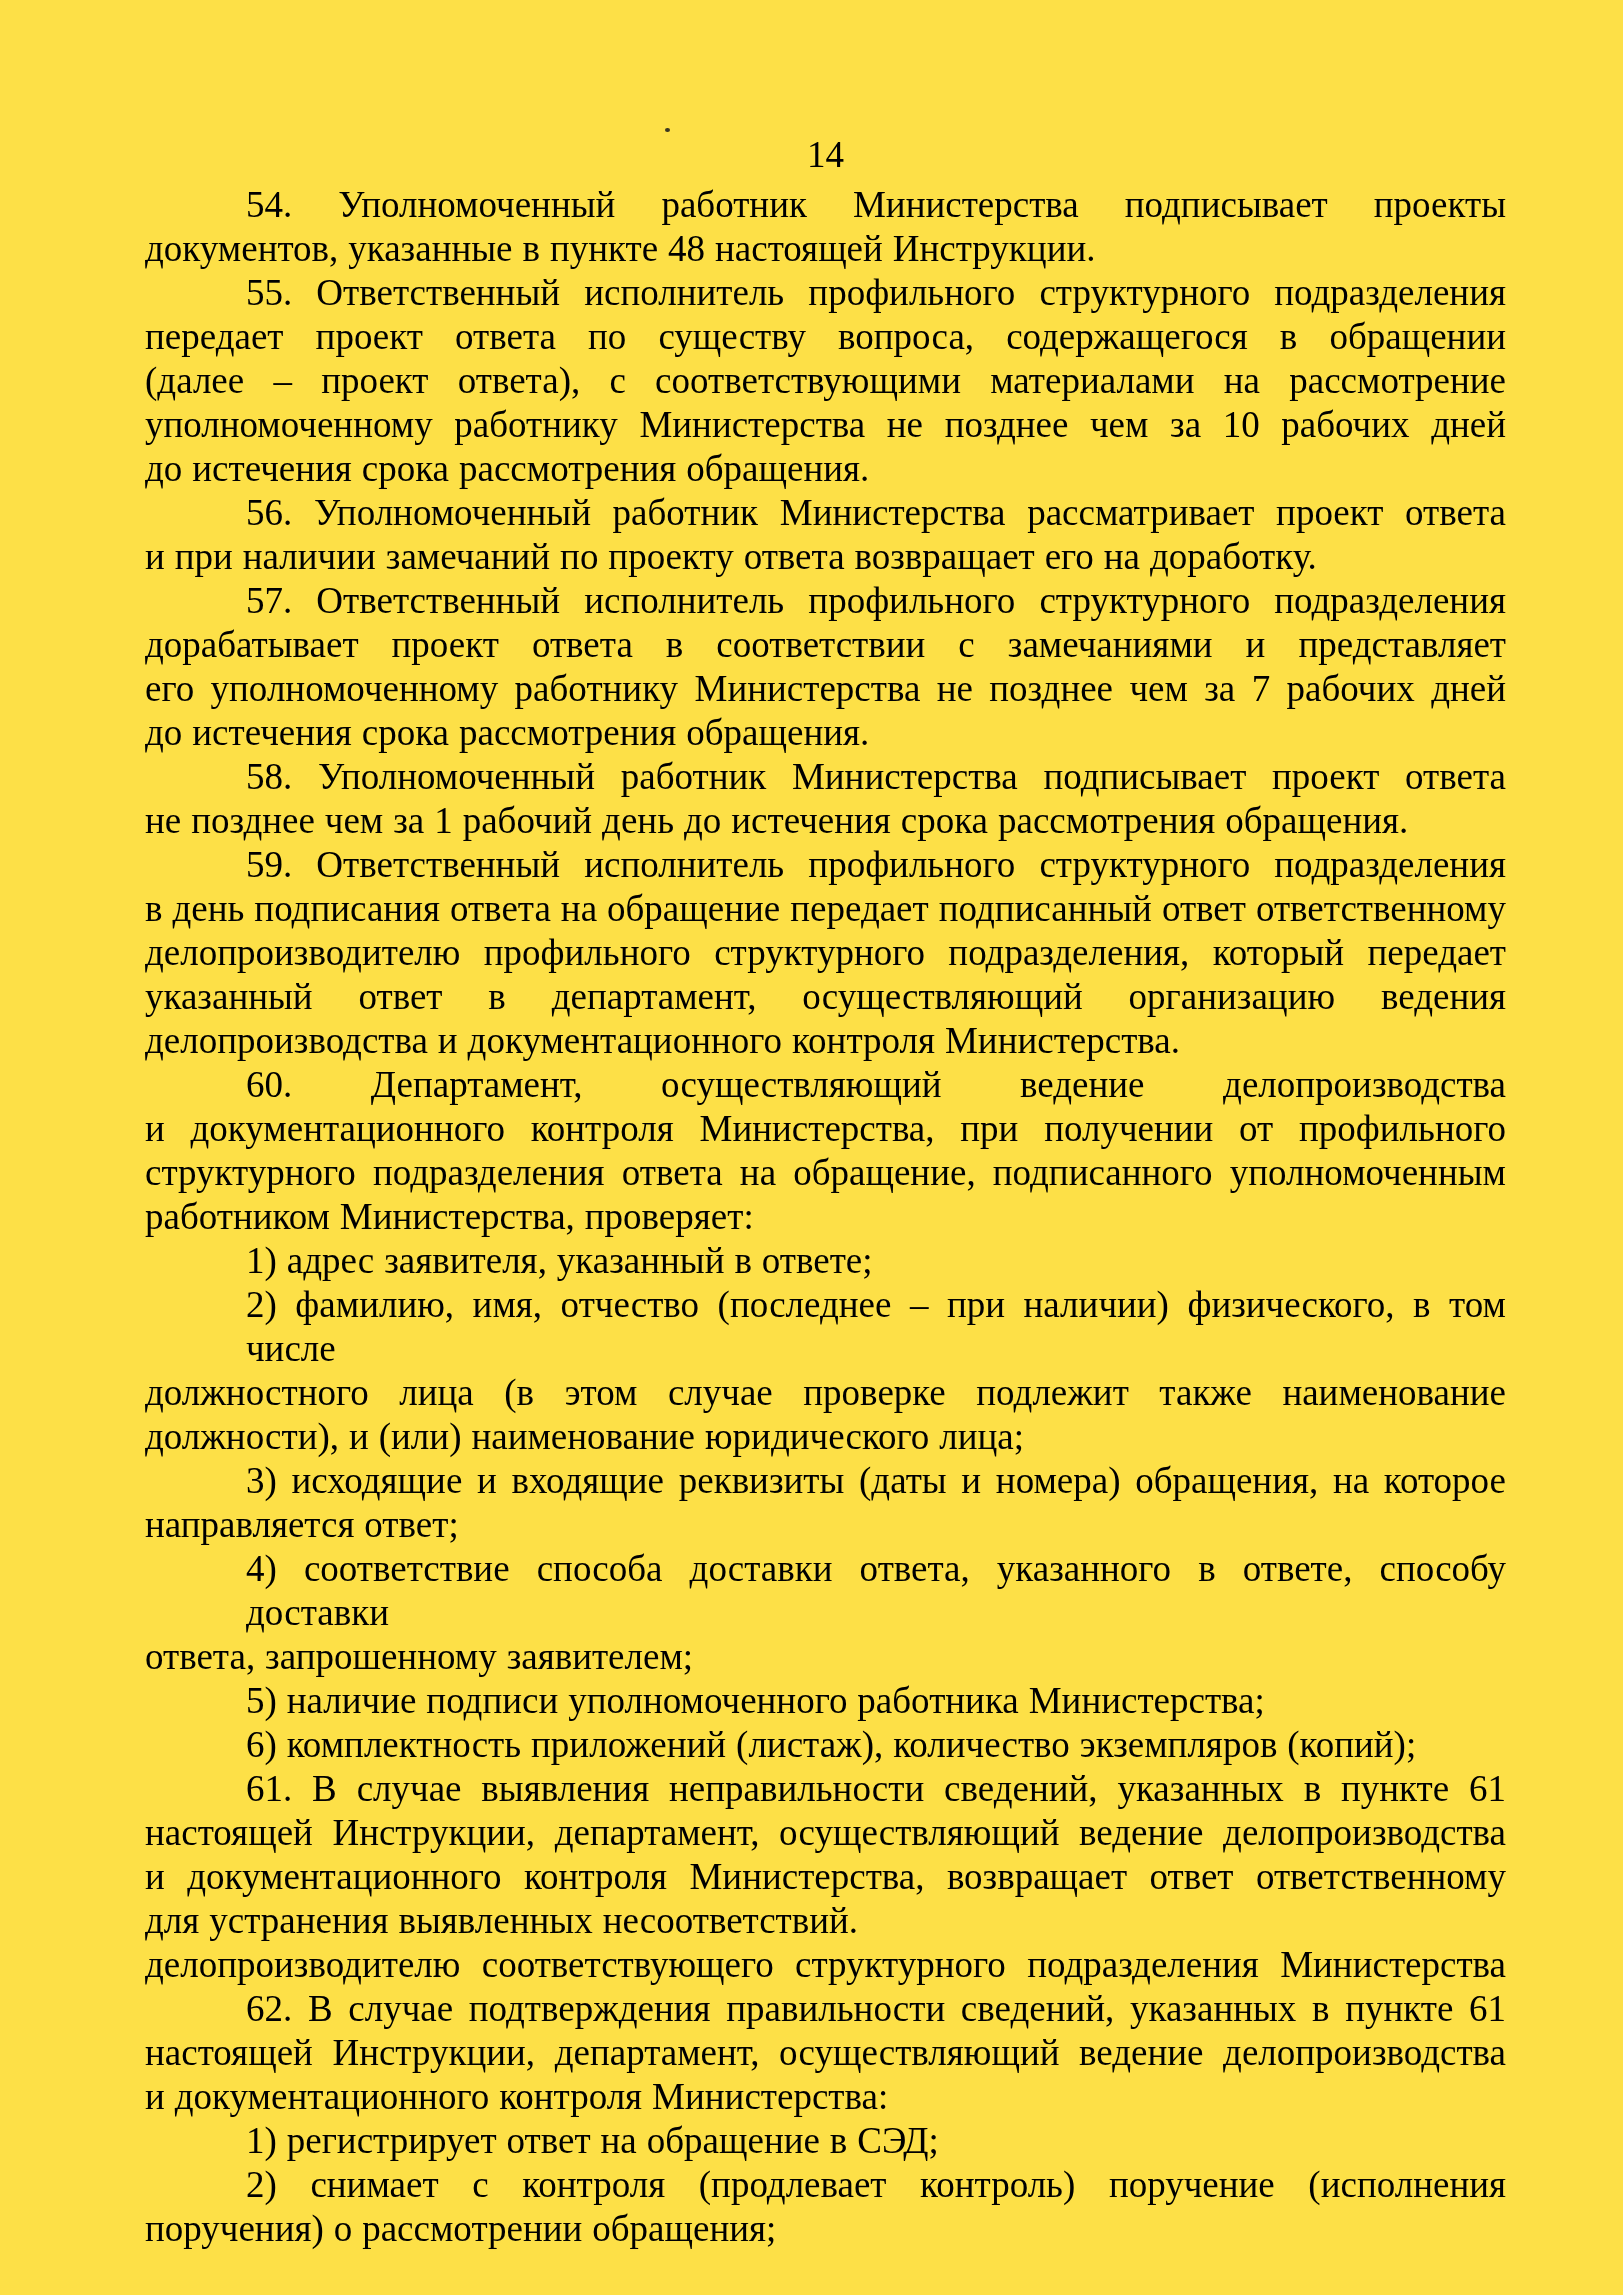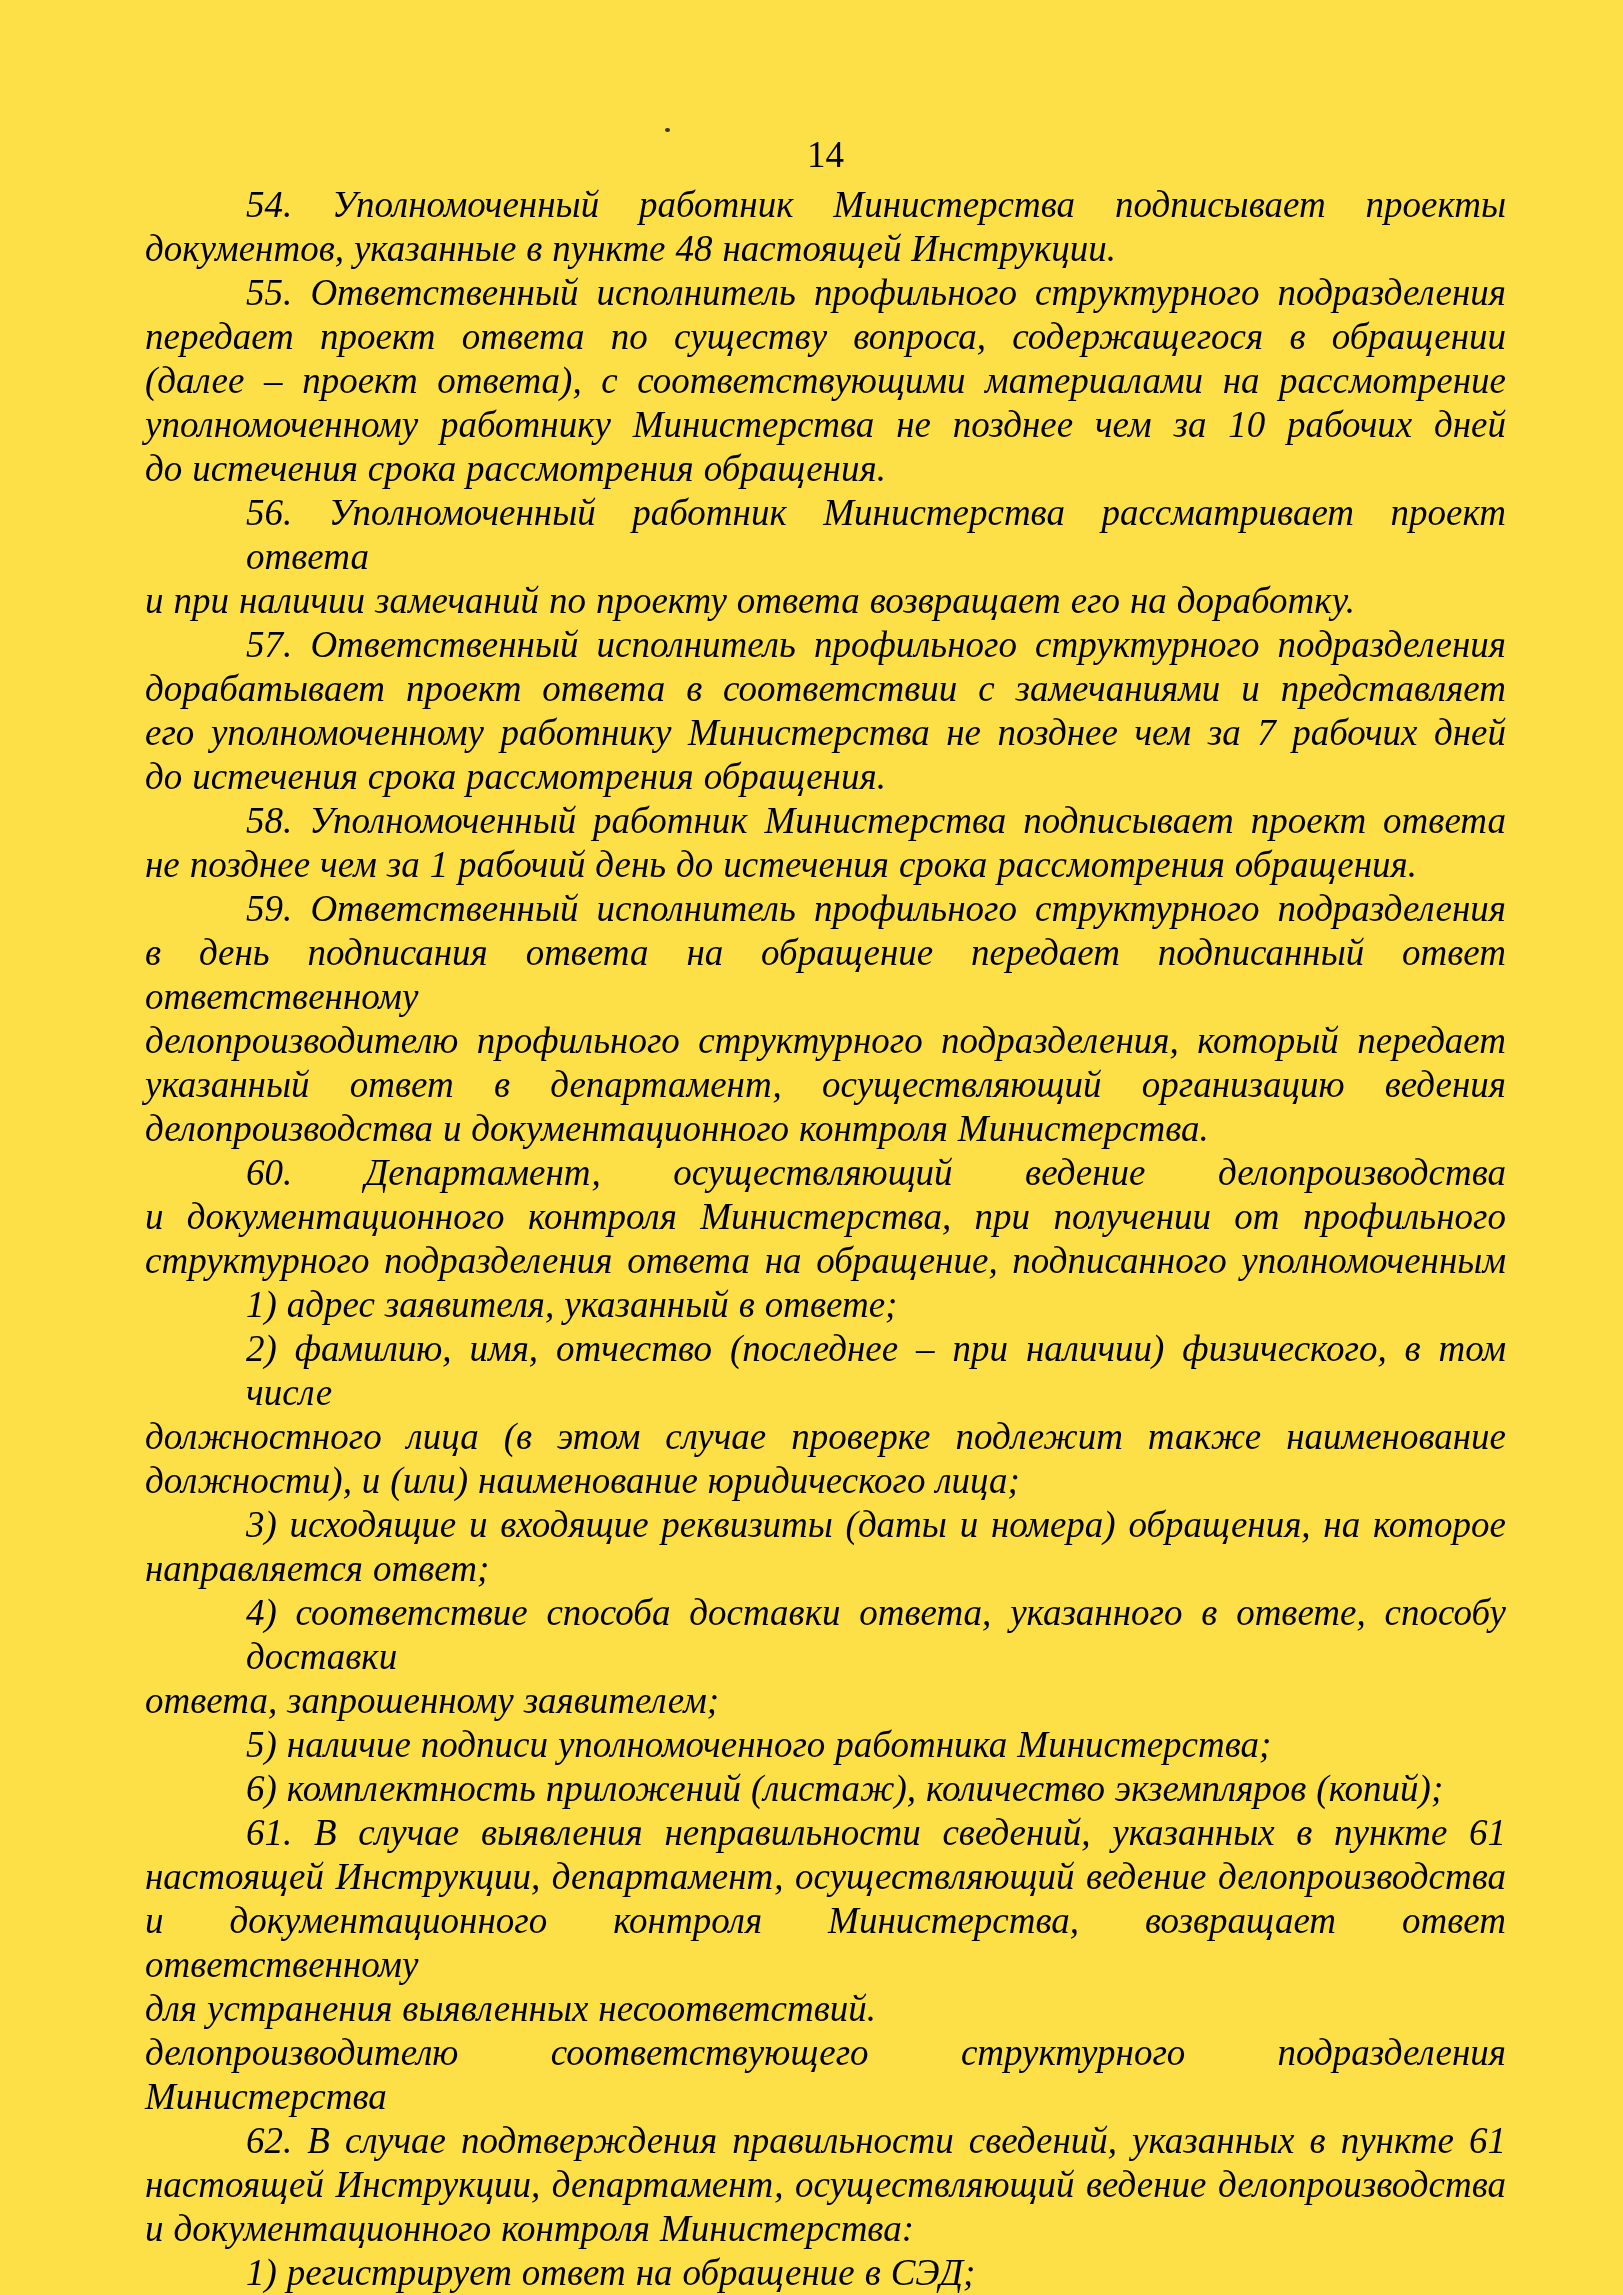--- a/index.html
+++ b/index.html
@@ -37,21 +37,20 @@
     line-height: 44px;
   }
   .para {
     margin: 0;
     padding: 0;
   }
   .line {
     text-align: justify;
     text-align-last: justify;
     word-spacing: 0.7px;
-    font-style: italic;
   }
   .line.first {
     padding-left: 101px;
   }
   .line.last {
     text-align-last: left;
   }
   .speck {
     position: absolute;
     background: #1a1a1a;
@@ -94,20 +93,21 @@
         <div class="line first">59. Ответственный исполнитель профильного структурного подразделения</div>
         <div class="line">в день подписания ответа на обращение передает подписанный ответ ответственному</div>
         <div class="line">делопроизводителю профильного структурного подразделения, который передает</div>
         <div class="line">указанный ответ в департамент, осуществляющий организацию ведения</div>
         <div class="line last">делопроизводства и документационного контроля Министерства.</div>
       </div>
       <div class="para">
         <div class="line first">60. Департамент, осуществляющий ведение делопроизводства</div>
         <div class="line">и документационного контроля Министерства, при получении от профильного</div>
         <div class="line">структурного подразделения ответа на обращение, подписанного уполномоченным</div>
+        <div class="line last">работником Министерства, проверяет:</div>
       </div>
       <div class="para">
         <div class="line first last">1) адрес заявителя, указанный в ответе;</div>
       </div>
       <div class="para">
         <div class="line first">2) фамилию, имя, отчество (последнее – при наличии) физического, в том числе</div>
         <div class="line">должностного лица (в этом случае проверке подлежит также наименование</div>
         <div class="line last">должности), и (или) наименование юридического лица;</div>
       </div>
       <div class="para">

